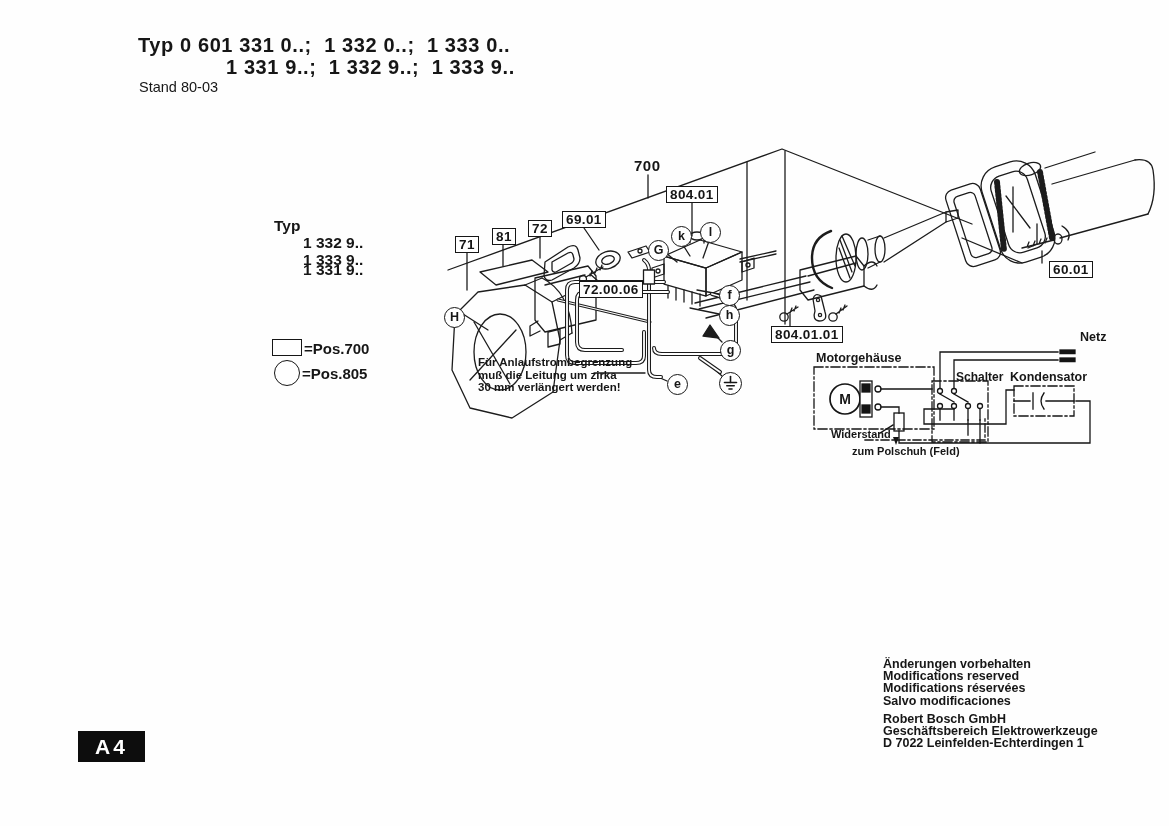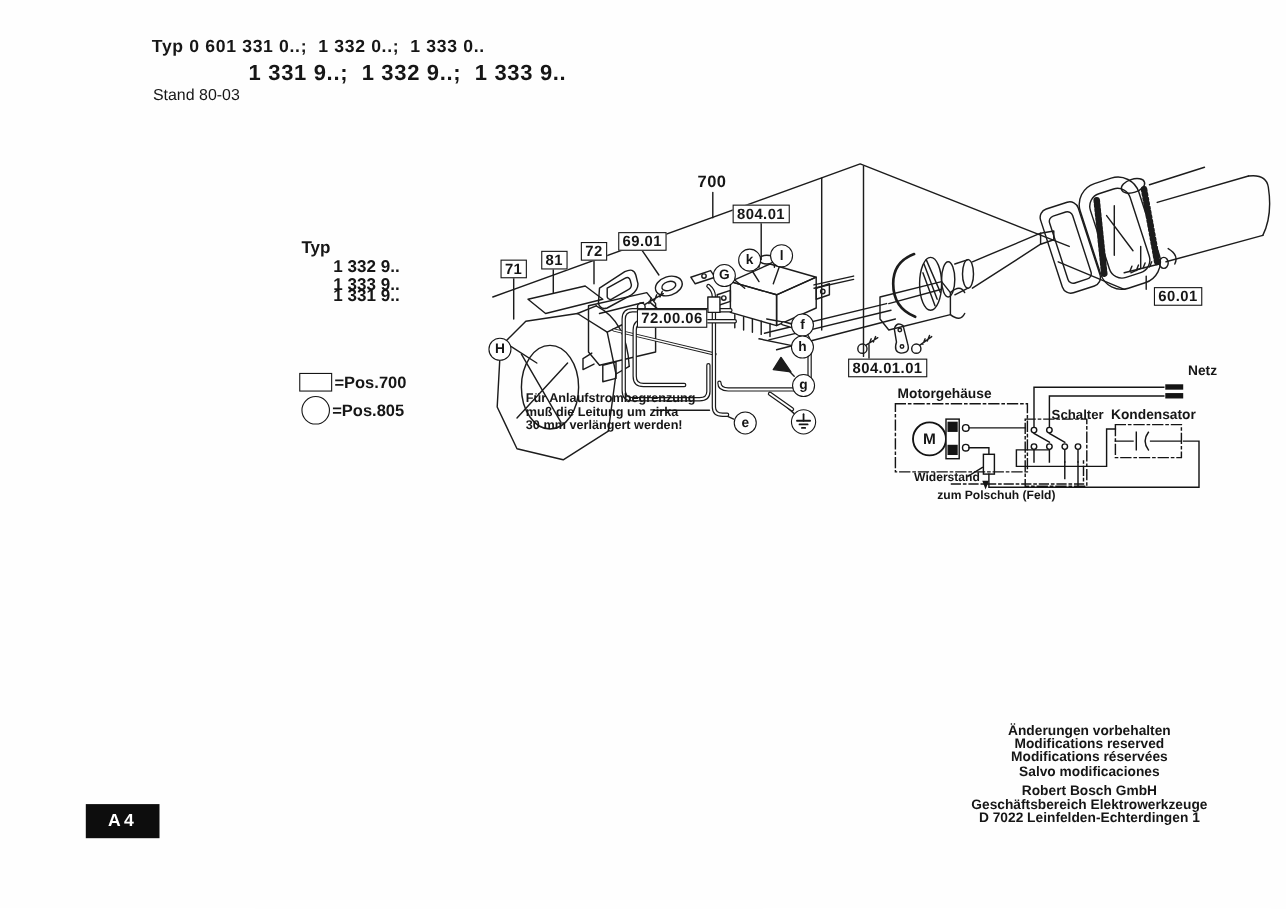--- a/index.html
+++ b/index.html
@@ -1,38 +1,38 @@
 <!DOCTYPE html>
 <html><head>
 <meta charset="utf-8">
 <style>
   html,body{margin:0;padding:0;background:#ffffff;}
   body{width:1169px;height:826px;overflow:hidden;
        font-family:"Liberation Sans",sans-serif;color:#161616;}
   #page{position:relative;width:1169px;height:826px;background:#fefefe;}
   svg{position:absolute;left:0;top:0;}
-  .hline1{position:absolute;left:138px;top:34px;font-size:16px;font-weight:bold;letter-spacing:.6px;white-space:pre;}
+  .hline1{position:absolute;left:138px;top:34px;font-size:20px;font-weight:bold;letter-spacing:.6px;white-space:pre;}
   .hline2{position:absolute;left:226px;top:56px;font-size:20px;font-weight:bold;letter-spacing:.6px;white-space:pre;}
   .stand{position:absolute;left:139px;top:79px;font-size:14.5px;}
   .typ-prefix{position:absolute;left:274px;top:217px;font-size:15.5px;font-weight:bold;}
   .typ-model{position:absolute;left:303px;font-size:15.5px;font-weight:bold;white-space:pre;}
   .legend-rect{position:absolute;left:272px;top:339px;width:28px;height:15px;border:1.7px solid #161616;background:#fff;}
   .legend-circle{position:absolute;left:274px;top:360px;width:24px;height:24px;border:1.7px solid #161616;border-radius:50%;background:#fff;}
   .legend-text{position:absolute;font-size:15px;font-weight:bold;}
   .plabel{position:absolute;border:1.6px solid #161616;background:#fff;font-weight:bold;
           font-size:13.5px;line-height:15px;padding:0 3px;letter-spacing:.4px;white-space:nowrap;z-index:3;}
   .plain-label{position:absolute;font-size:15px;font-weight:bold;z-index:3;letter-spacing:.5px;}
   .clabel{position:absolute;width:19px;height:19px;border:1.6px solid #161616;border-radius:50%;background:#fff;
           font-weight:bold;font-size:12.5px;line-height:18px;text-align:center;z-index:3;}
   .note{position:absolute;left:478px;top:356px;font-size:11.5px;font-weight:bold;line-height:12.5px;z-index:3;white-space:nowrap;}
   .slabel{position:absolute;font-weight:bold;z-index:3;white-space:nowrap;}
-  .footer{position:absolute;left:883px;top:658px;font-size:12.5px;font-weight:bold;line-height:12.2px;text-align:center;}
+  .footer{position:absolute;left:883px;top:658px;font-size:12.5px;font-weight:bold;line-height:12.2px;}
   .footer .gap{height:6px;}
   .sheet-tag{position:absolute;left:78px;top:731px;width:67px;height:31px;background:#0d0d0d;color:#fff;
-             font-weight:bold;font-size:16px;line-height:31px;text-align:center;letter-spacing:3px;}
+             font-weight:bold;font-size:21px;line-height:31px;text-align:center;letter-spacing:3px;}
 </style>
 </head>
 <body>
 
 <div id="page">
 
   <svg width="1169" height="826" viewBox="0 0 1169 826">
     <g stroke="#1c1c1c" stroke-width="1.3" fill="none" stroke-linecap="round" stroke-linejoin="round">
 
       <g>

